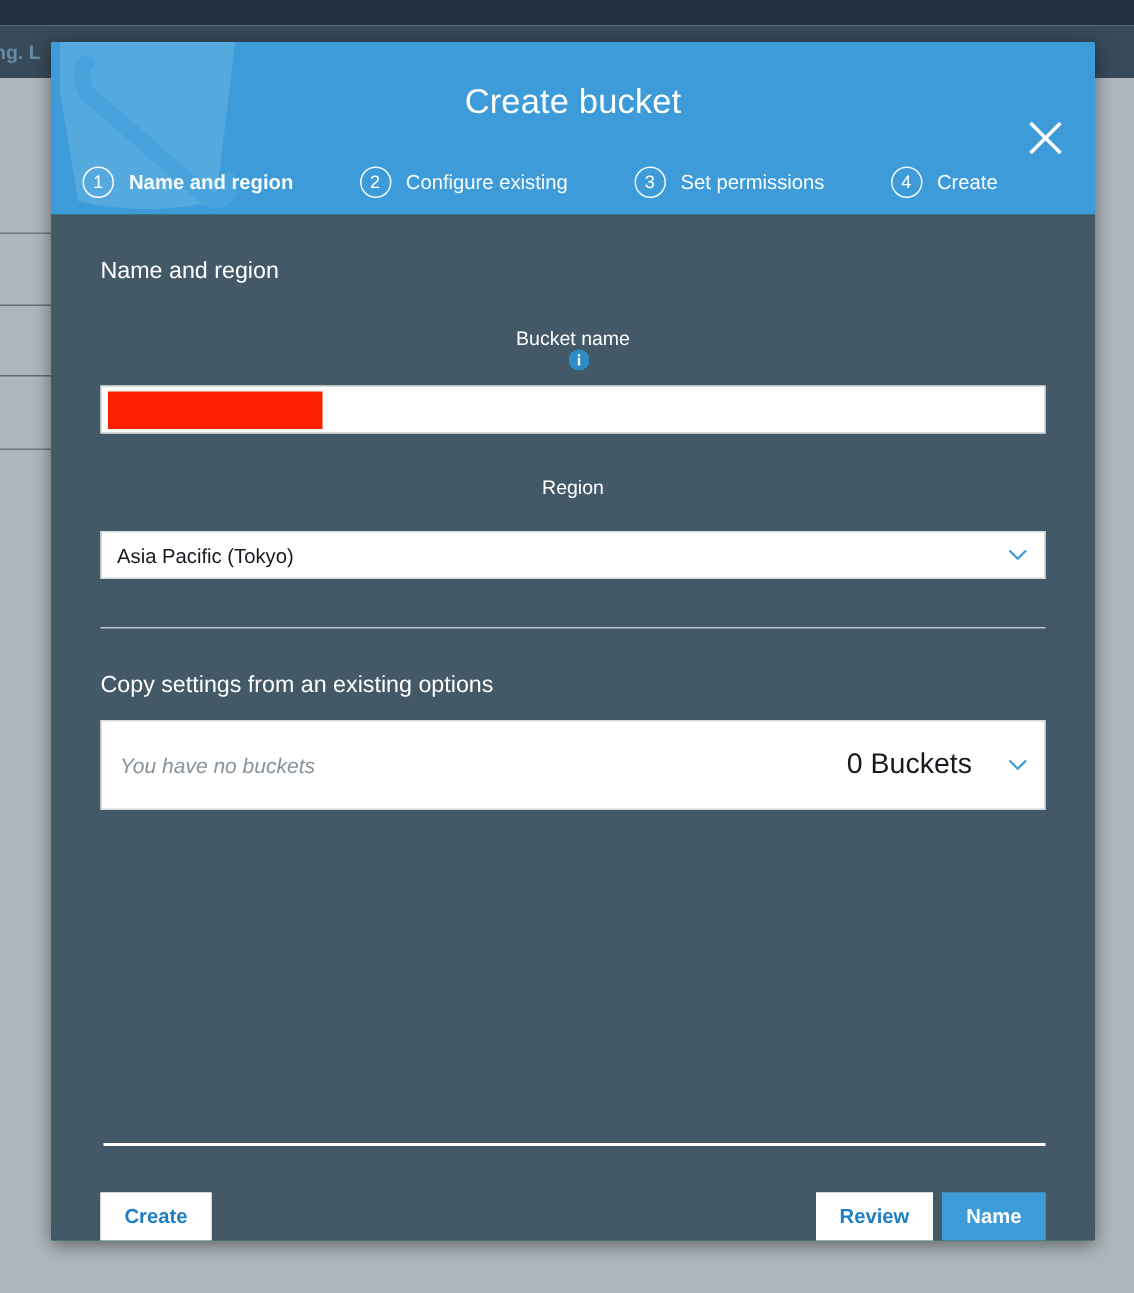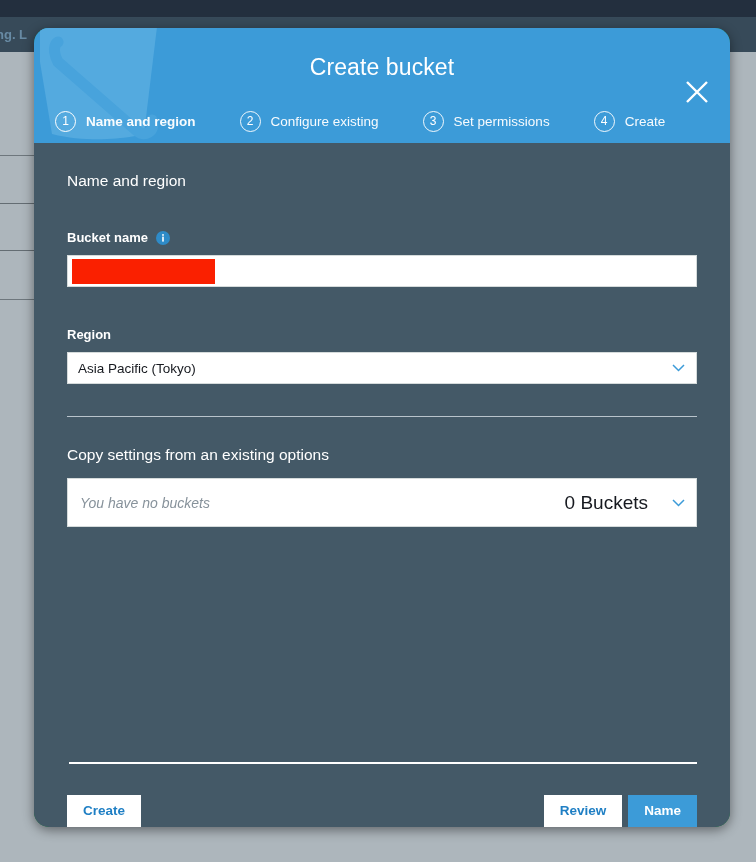--- a/index.html
+++ b/index.html
@@ -67,21 +67,21 @@
     left: 0; top: 17px;
     width: 756px; height: 845px;
     background: rgba(40, 62, 80, 0.38);
   }
 
   
   #dialog {
     position: absolute;
     left: 34px; top: 28px;
     width: 696px; height: 799px;
-    border-radius: 15px;
+    border-radius: 1px;
     overflow: hidden;
     box-shadow: 0 3px 12px rgba(0,0,0,0.45);
     background: #15803d;
   }
 
   
   #dialog-header {
     position: relative;
     height: 115px;
     background: #3c9bd8;
@@ -162,24 +162,25 @@
   .section-heading {
     color: #ffffff;
     font-size: 15.5px;
     padding-top: 29px;
     margin: 0;
     font-weight: normal;
   }
   .field-label {
     color: #ffffff;
     font-size: 13px;
-    font-weight: bold;
-    margin-top: 40px;
+    font-weight: normal;
+    margin-top: 28px;
     display: flex;
     align-items: center;
+    flex-direction: column;
   }
   .info-icon {
     width: 14px; height: 14px;
     margin-left: 8px;
     cursor: pointer;
     flex: none;
   }
 
   .text-input {
     position: relative;
@@ -193,21 +194,21 @@
   }
   #redaction {
     position: absolute;
     left: 4px; top: 3px;
     width: 143px; height: 25px;
     background: #fa2000;
   }
 
   .select-box {
     position: relative;
-    margin-top: 10px;
+    margin-top: 22px;
     height: 32px;
     background: #ffffff;
     border: 1px solid #d5dbdb;
     box-sizing: border-box;
     display: flex;
     align-items: center;
     padding: 0 32px 0 10px;
     font-size: 13.5px;
     color: #16191f;
     cursor: pointer;
@@ -221,21 +222,21 @@
 
   hr.divider {
     border: none;
     border-top: 1px solid #b9c4cc;
     margin: 32px 0 0 0;
   }
 
   .bucket-select {
     position: relative;
     margin-top: 14px;
-    height: 49px;
+    height: 60px;
     background: #ffffff;
     border: 1px solid #d5dbdb;
     box-sizing: border-box;
     display: flex;
     align-items: center;
     padding: 0 34px 0 12px;
     cursor: pointer;
   }
   .bucket-placeholder {
     flex: 1;

